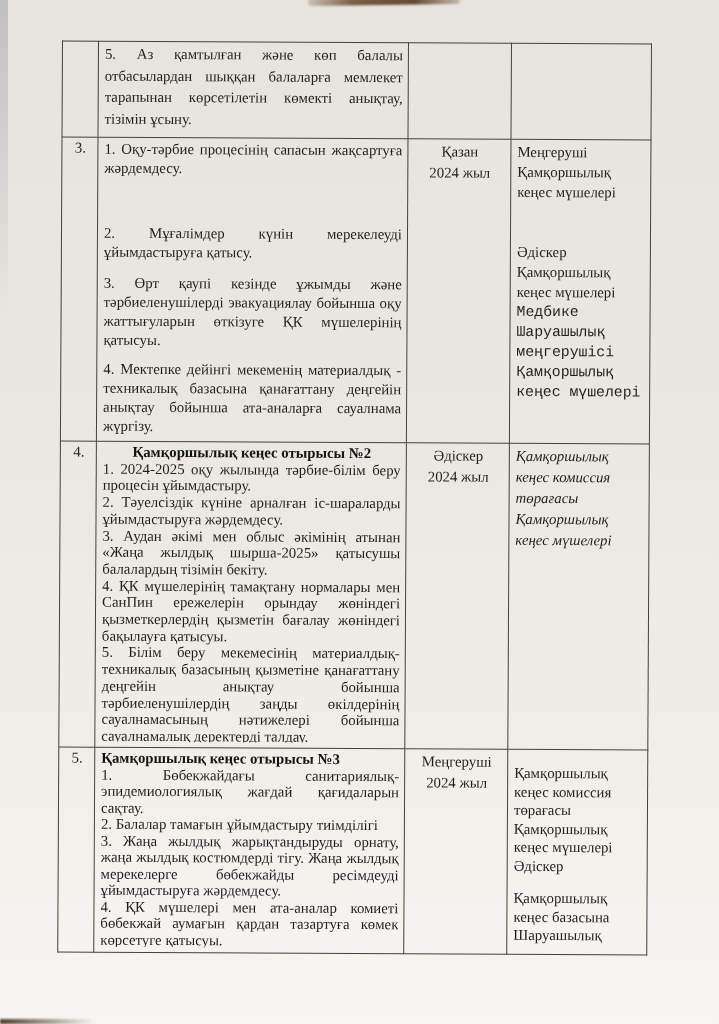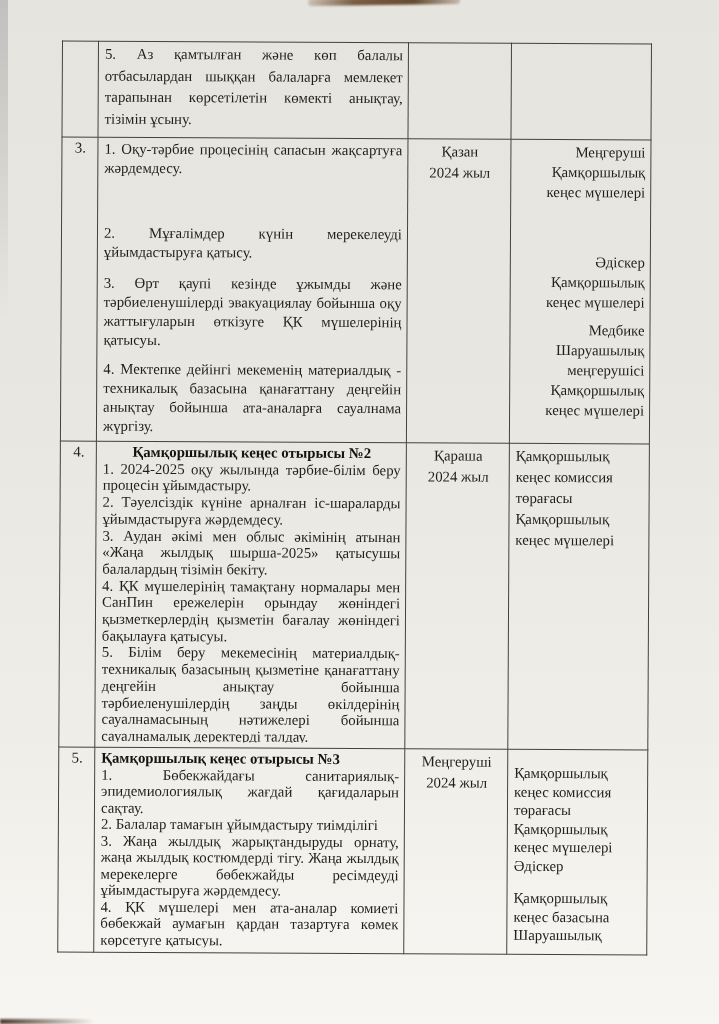--- a/index.html
+++ b/index.html
@@ -48,21 +48,21 @@
   .cellbox{overflow:hidden;}
 
   td.num{text-align:center;font-size:15px;}
   td.date{text-align:center;line-height:21px;}
   td.resp{line-height:20px;}
 
   tr.r0 td.act{line-height:21.5px;}
   tr.r1 td.act{line-height:19px;}
   tr.r2 td.act{line-height:16.7px;}
   tr.r3 td.act{line-height:16.5px;}
-  tr.r1 td.resp .group{text-align:right;}
+  tr.r1 td.resp .group{text-align:left;}
   tr.r2 td.resp{line-height:21px;}
   tr.r3 td.resp{line-height:18.5px;}
 
   p.item{margin:0;}
   .justify{text-align:justify;}
   .plain{text-align:left;}
   .header-center{font-weight:bold;text-align:center;color:#131311;}
   .header-left{font-weight:bold;text-align:left;color:#131311;}
   .group{margin:0;}
 </style>
@@ -115,48 +115,48 @@
           </td>
           <td class="date">
             <div class="cellbox">
               <div>Қазан</div>
               <div>2024 жыл</div>
             </div>
           </td>
           <td class="resp">
             <div class="cellbox">
               <div class="group" style="margin-top: 0px;">Меңгеруші Қамқоршылық кеңес мүшелері</div>
-              <div class="group" style="margin-top: 50px;">Әдіскер Қамқоршылық кеңес мүшелері</div>
-              <div class="group" style="margin-top: 8px;">Медбике Шаруашылық меңгерушісі Қамқоршылық кеңес мүшелері</div>
+              <div class="group" style="margin-top: 40px;">Әдіскер Қамқоршылық кеңес мүшелері</div>
+              <div class="group" style=" font-family: Liberation Mono, monospace;">Медбике Шаруашылық меңгерушісі Қамқоршылық кеңес мүшелері</div>
             </div>
           </td>
         </tr>
         <tr class="r2">
           <td class="num">
             <div class="cellbox">4.</div>
           </td>
           <td class="act">
             <div class="cellbox">
               <p class="item header-center" style="margin-top: 0px;">Қамқоршылық кеңес отырысы №2</p>
               <p class="item justify" style="margin-top: 0px;">1. 2024-2025 оқу жылында тәрбие-білім беру процесін ұйымдастыру.</p>
               <p class="item justify" style="margin-top: 0px;">2. Тәуелсіздік күніне арналған іс-шараларды ұйымдастыруға жәрдемдесу.</p>
               <p class="item justify" style="margin-top: 0px;">3. Аудан әкімі мен облыс әкімінің атынан «Жаңа жылдық шырша-2025» қатысушы балалардың тізімін бекіту.</p>
               <p class="item justify" style="margin-top: 0px;">4. ҚК мүшелерінің тамақтану нормалары мен СанПин ережелерін орындау жөніндегі қызметкерлердің қызметін бағалау жөніндегі бақылауға қатысуы.</p>
               <p class="item justify" style="margin-top: 0px;">5. Білім беру мекемесінің материалдық-техникалық базасының қызметіне қанағаттану деңгейін анықтау бойынша тәрбиеленушілердің заңды өкілдерінің сауалнамасының нәтижелері бойынша сауалнамалық деректерді талдау.</p>
             </div>
           </td>
           <td class="date">
             <div class="cellbox">
-              <div>Қараша</div>
+              <div>Әдіскер</div>
               <div>2024 жыл</div>
             </div>
           </td>
           <td class="resp">
             <div class="cellbox">
-              <div class="group" style="margin-top: 0px;">Қамқоршылық кеңес комиссия төрағасы Қамқоршылық кеңес мүшелері</div>
+              <div class="group" style="margin-top: 0px; font-style: italic;">Қамқоршылық кеңес комиссия төрағасы Қамқоршылық кеңес мүшелері</div>
             </div>
           </td>
         </tr>
         <tr class="r3">
           <td class="num">
             <div class="cellbox">5.</div>
           </td>
           <td class="act">
             <div class="cellbox">
               <p class="item header-left" style="margin-top: 0px;">Қамқоршылық кеңес отырысы №3</p>

